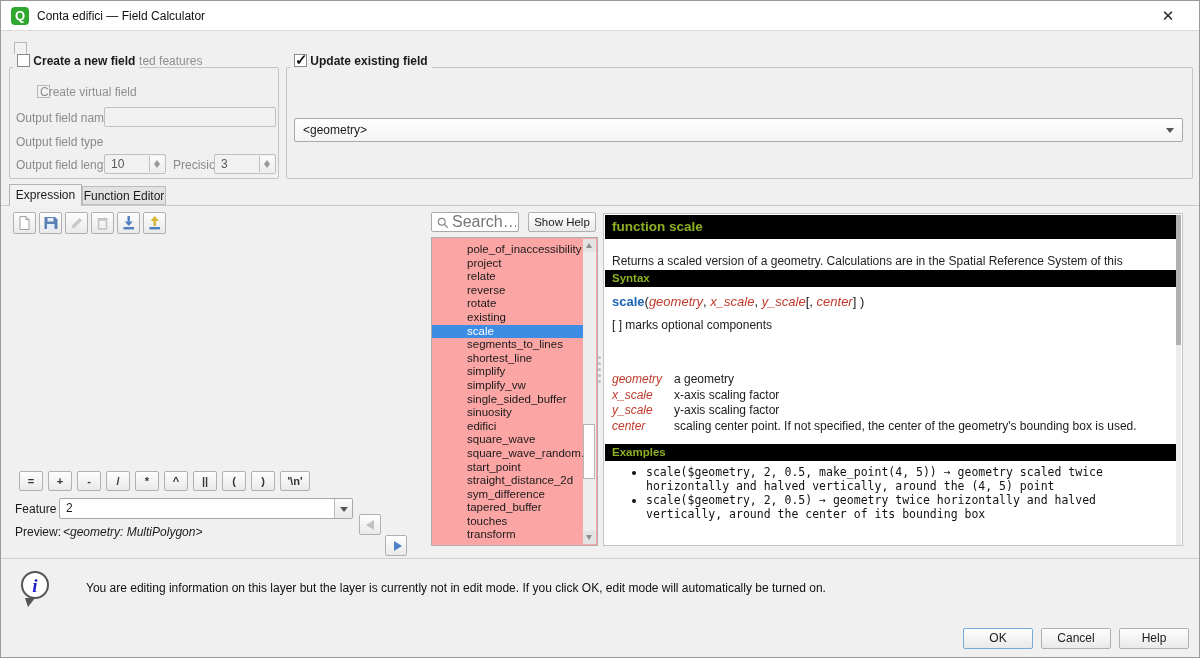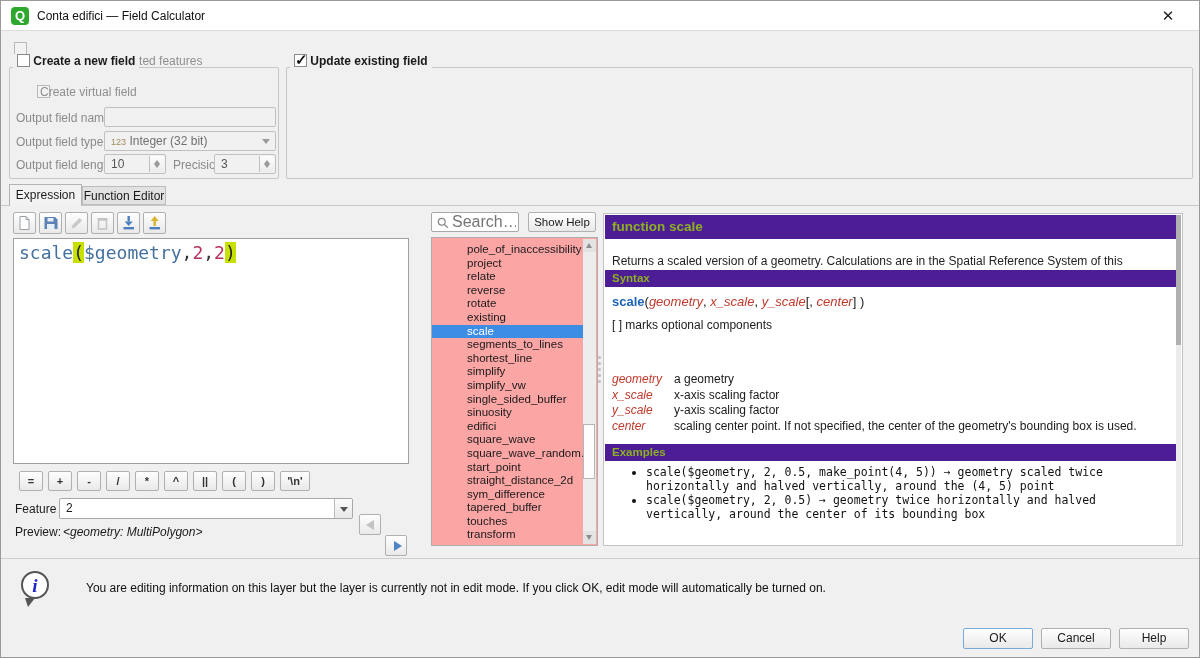--- a/index.html
+++ b/index.html
@@ -72,21 +72,21 @@
   #list-scrollbar { position:absolute; right:1px; top:1px; width:13px; height:305px; background:#ededed; }
   .sb-arrow { position:absolute; left:0; width:13px; height:13px; background:#e3e3e3; }
   .sb-arrow.up::after { content:""; position:absolute; left:3px; top:4px; border-left:3.5px solid transparent; border-right:3.5px solid transparent; border-bottom:5px solid #8d8d8d; }
   .sb-arrow.down::after { content:""; position:absolute; left:3px; top:4px; border-left:3.5px solid transparent; border-right:3.5px solid transparent; border-top:5px solid #8d8d8d; }
   #list-thumb { position:absolute; left:0; top:185px; width:12px; height:55px; background:#fdfdfd; border:1px solid #b5b5b5; }
   #splitter-dots { left:597px; top:352px; width:4px; }
   #splitter-dots i { display:block; width:3px; height:3px; border-radius:50%; background:#bdbdbd; margin:3px 0; }
 
   
   #help-panel { left:602px; top:212px; width:580px; height:333px; background:#fff; border:1px solid #c4c4c4; overflow:hidden; }
-  .help-band { position:absolute; left:1px; width:572px; background:#4c1d95; color:#8cb021; font-weight:bold; padding-left:7px; }
+  .help-band { position:absolute; left:1px; width:572px; background:#000000; color:#8cb021; font-weight:bold; padding-left:7px; }
   #help-title { top:1px; height:24px; line-height:24px; font-size:13.5px; }
   .sec { height:17px; line-height:17px; font-size:11.5px; }
   #help-desc { position:absolute; left:8px; top:40px; width:555px; font-size:12px; color:#222; }
   #syntax-line { position:absolute; left:8px; top:80px; font-size:13px; }
   .sy-fn { color:#1c64b8; font-weight:bold; }
   .sy-arg { color:#c0392b; font-style:italic; }
   #syntax-note { position:absolute; left:8px; top:104px; font-size:12px; }
   .argrow { position:absolute; left:8px; width:560px; font-size:12px; height:15.5px; line-height:15.5px; white-space:nowrap; }
   .argname { display:inline-block; width:62px; color:#c0392b; font-style:italic; }
   #examples-list { position:absolute; left:28px; top:252px; width:540px; }
@@ -127,43 +127,42 @@
     <span class="cb" style="vertical-align:-2px;"></span>
     <span class="cblabel bold">Create a new field</span>
   </span>
   <span class="cb disabled abs" style="left:20px; top:84px;"></span>
   <span class="cblabel gray abs" style="left:39px; top:84px;">Create virtual field</span>
 
   <span class="abs" style="left:15px; top:110px; color:#8a8a8a;">Output field name</span>
   <input class="inputbox disabled abs" style="left: 103px; top: 106px; width: 172px; height: 20px;" disabled="" value="">
 
   <span class="abs" style="left:15px; top:134px; color:#8a8a8a;">Output field type</span>
-  <div class="inputbox disabled abs" style="left:103px; top:130px; width:172px; height:20px; line-height:18px; padding-left:6px;">
-    <span style="font-size:9px; color:#a08c5a;">123</span>
-    <span style="color:#707070;">Integer (32 bit)</span>
-    <span class="combo-arrow" style="border-top-color:#9a9a9a;"></span>
-  </div>
 
   <span class="abs" style="left:15px; top:157px; color:#8a8a8a;">Output field length</span>
   <div class="inputbox disabled abs" style="left:103px; top:153px; width:62px; height:20px; line-height:18px; padding-left:6px; color:#555;">
     <span>10</span>
     <span class="spin"></span>
   </div>
   <span class="abs" style="left:172px; top:157px; color:#8a8a8a;">Precision</span>
   <div class="inputbox disabled abs" style="left:213px; top:153px; width:62px; height:20px; line-height:18px; padding-left:6px; color:#555;">
     <span>3</span>
     <span class="spin"></span>
   </div>
 
   
   <div class="groupbox abs" style="left:285px; top:66px; width:907px; height:112px;"></div>
   <span class="grouptitle abs" style="left:289px; top:53px;">
     <span class="cb checked" style="vertical-align:-2px;"></span>
     <span class="cblabel bold">Update existing field</span>
   </span>
+  <div class="inputbox abs" style="left:293px; top:117px; width:889px; height:24px; line-height:22px; padding-left:8px; background:linear-gradient(#ffffff,#f3f3f3);">
+    <span>&lt;geometry&gt;</span>
+    <span class="combo-arrow" style="right:8px;"></span>
+  </div>
 
   
   <div class="tab active abs" style="left:8px; top:183px; width:73px;">Expression</div>
   <div class="tab inactive abs" style="left:81px; top:185px; width:84px; height:19px; line-height:18px;">Function Editor</div>
   <div id="pane-topline" class="abs"></div>
 
   
   <div class="btn3d toolbtn abs" style="left:12px; top:211px;">
     <svg viewBox="0 0 16 16">
         <path d="M3.5 1.5h6l3 3v10h-9z" fill="#ffffff" stroke="#9aa0a6"></path>
@@ -197,21 +196,20 @@
   </div>
   <div class="btn3d toolbtn abs" style="left:142px; top:211px;">
     <svg viewBox="0 0 16 16">
         <path d="M4.2 6h8l-4-5z" fill="#d9b430"></path>
         <rect x="7" y="5.5" width="2.4" height="5.5" fill="#d9b430"></rect>
         <rect x="3" y="12" width="10.5" height="2.4" fill="#4d7ebf"></rect>
       </svg>
   </div>
 
   
-  <div id="expr-editor" class="abs"><span id="expression-text"><span class="tk-fn">scale</span><span class="tk-hl">(</span><span class="tk-var">$geometry</span><span class="tk-pl">,</span><span class="tk-num">2</span><span class="tk-pl">,</span><span class="tk-num">2</span><span class="tk-hl">)</span></span></div>
 
   
   <div id="operator-row" class="abs" style="left:18px; top:470px; width:400px; height:20px;">
       <div class="btn3d opbtn abs" style="left: 0px; top: 0px; width: 24px;">=</div>
       <div class="btn3d opbtn abs" style="left: 29px; top: 0px; width: 24px;">+</div>
       <div class="btn3d opbtn abs" style="left: 58px; top: 0px; width: 24px;">-</div>
       <div class="btn3d opbtn abs" style="left: 87px; top: 0px; width: 24px;">/</div>
       <div class="btn3d opbtn abs" style="left: 116px; top: 0px; width: 24px;">*</div>
       <div class="btn3d opbtn abs" style="left: 145px; top: 0px; width: 24px;">^</div>
       <div class="btn3d opbtn abs" style="left: 174px; top: 0px; width: 24px;">||</div>

